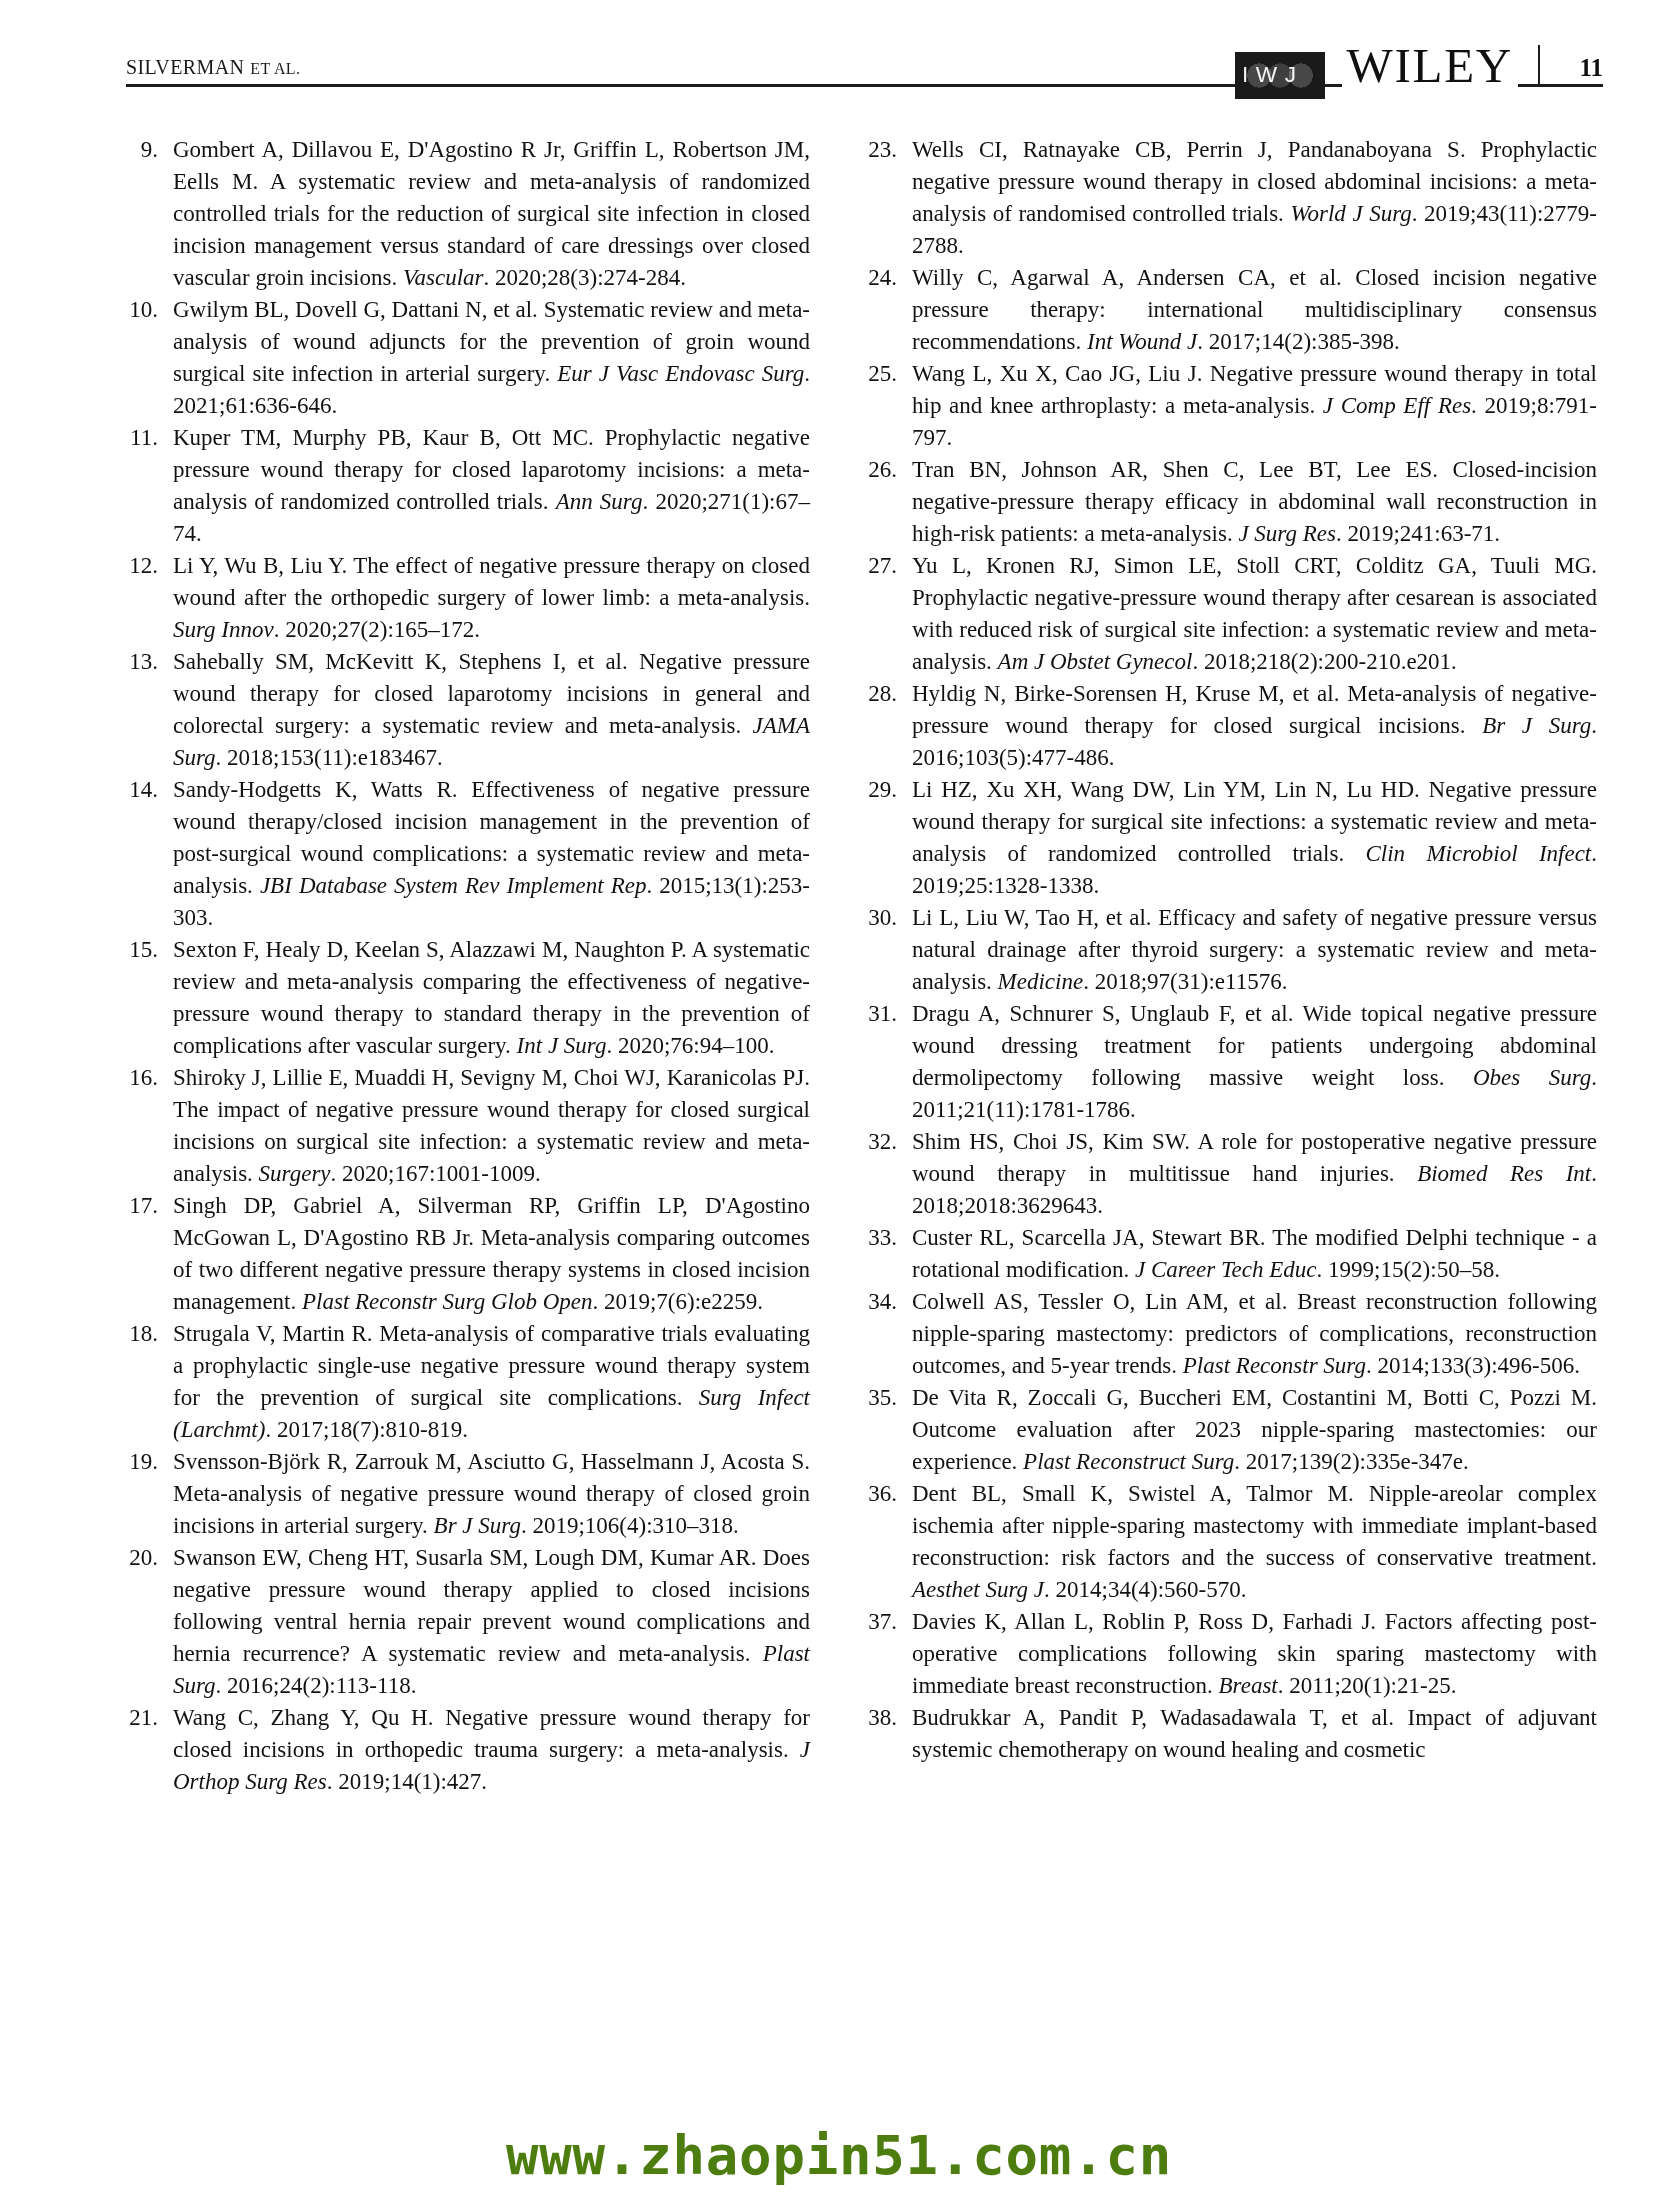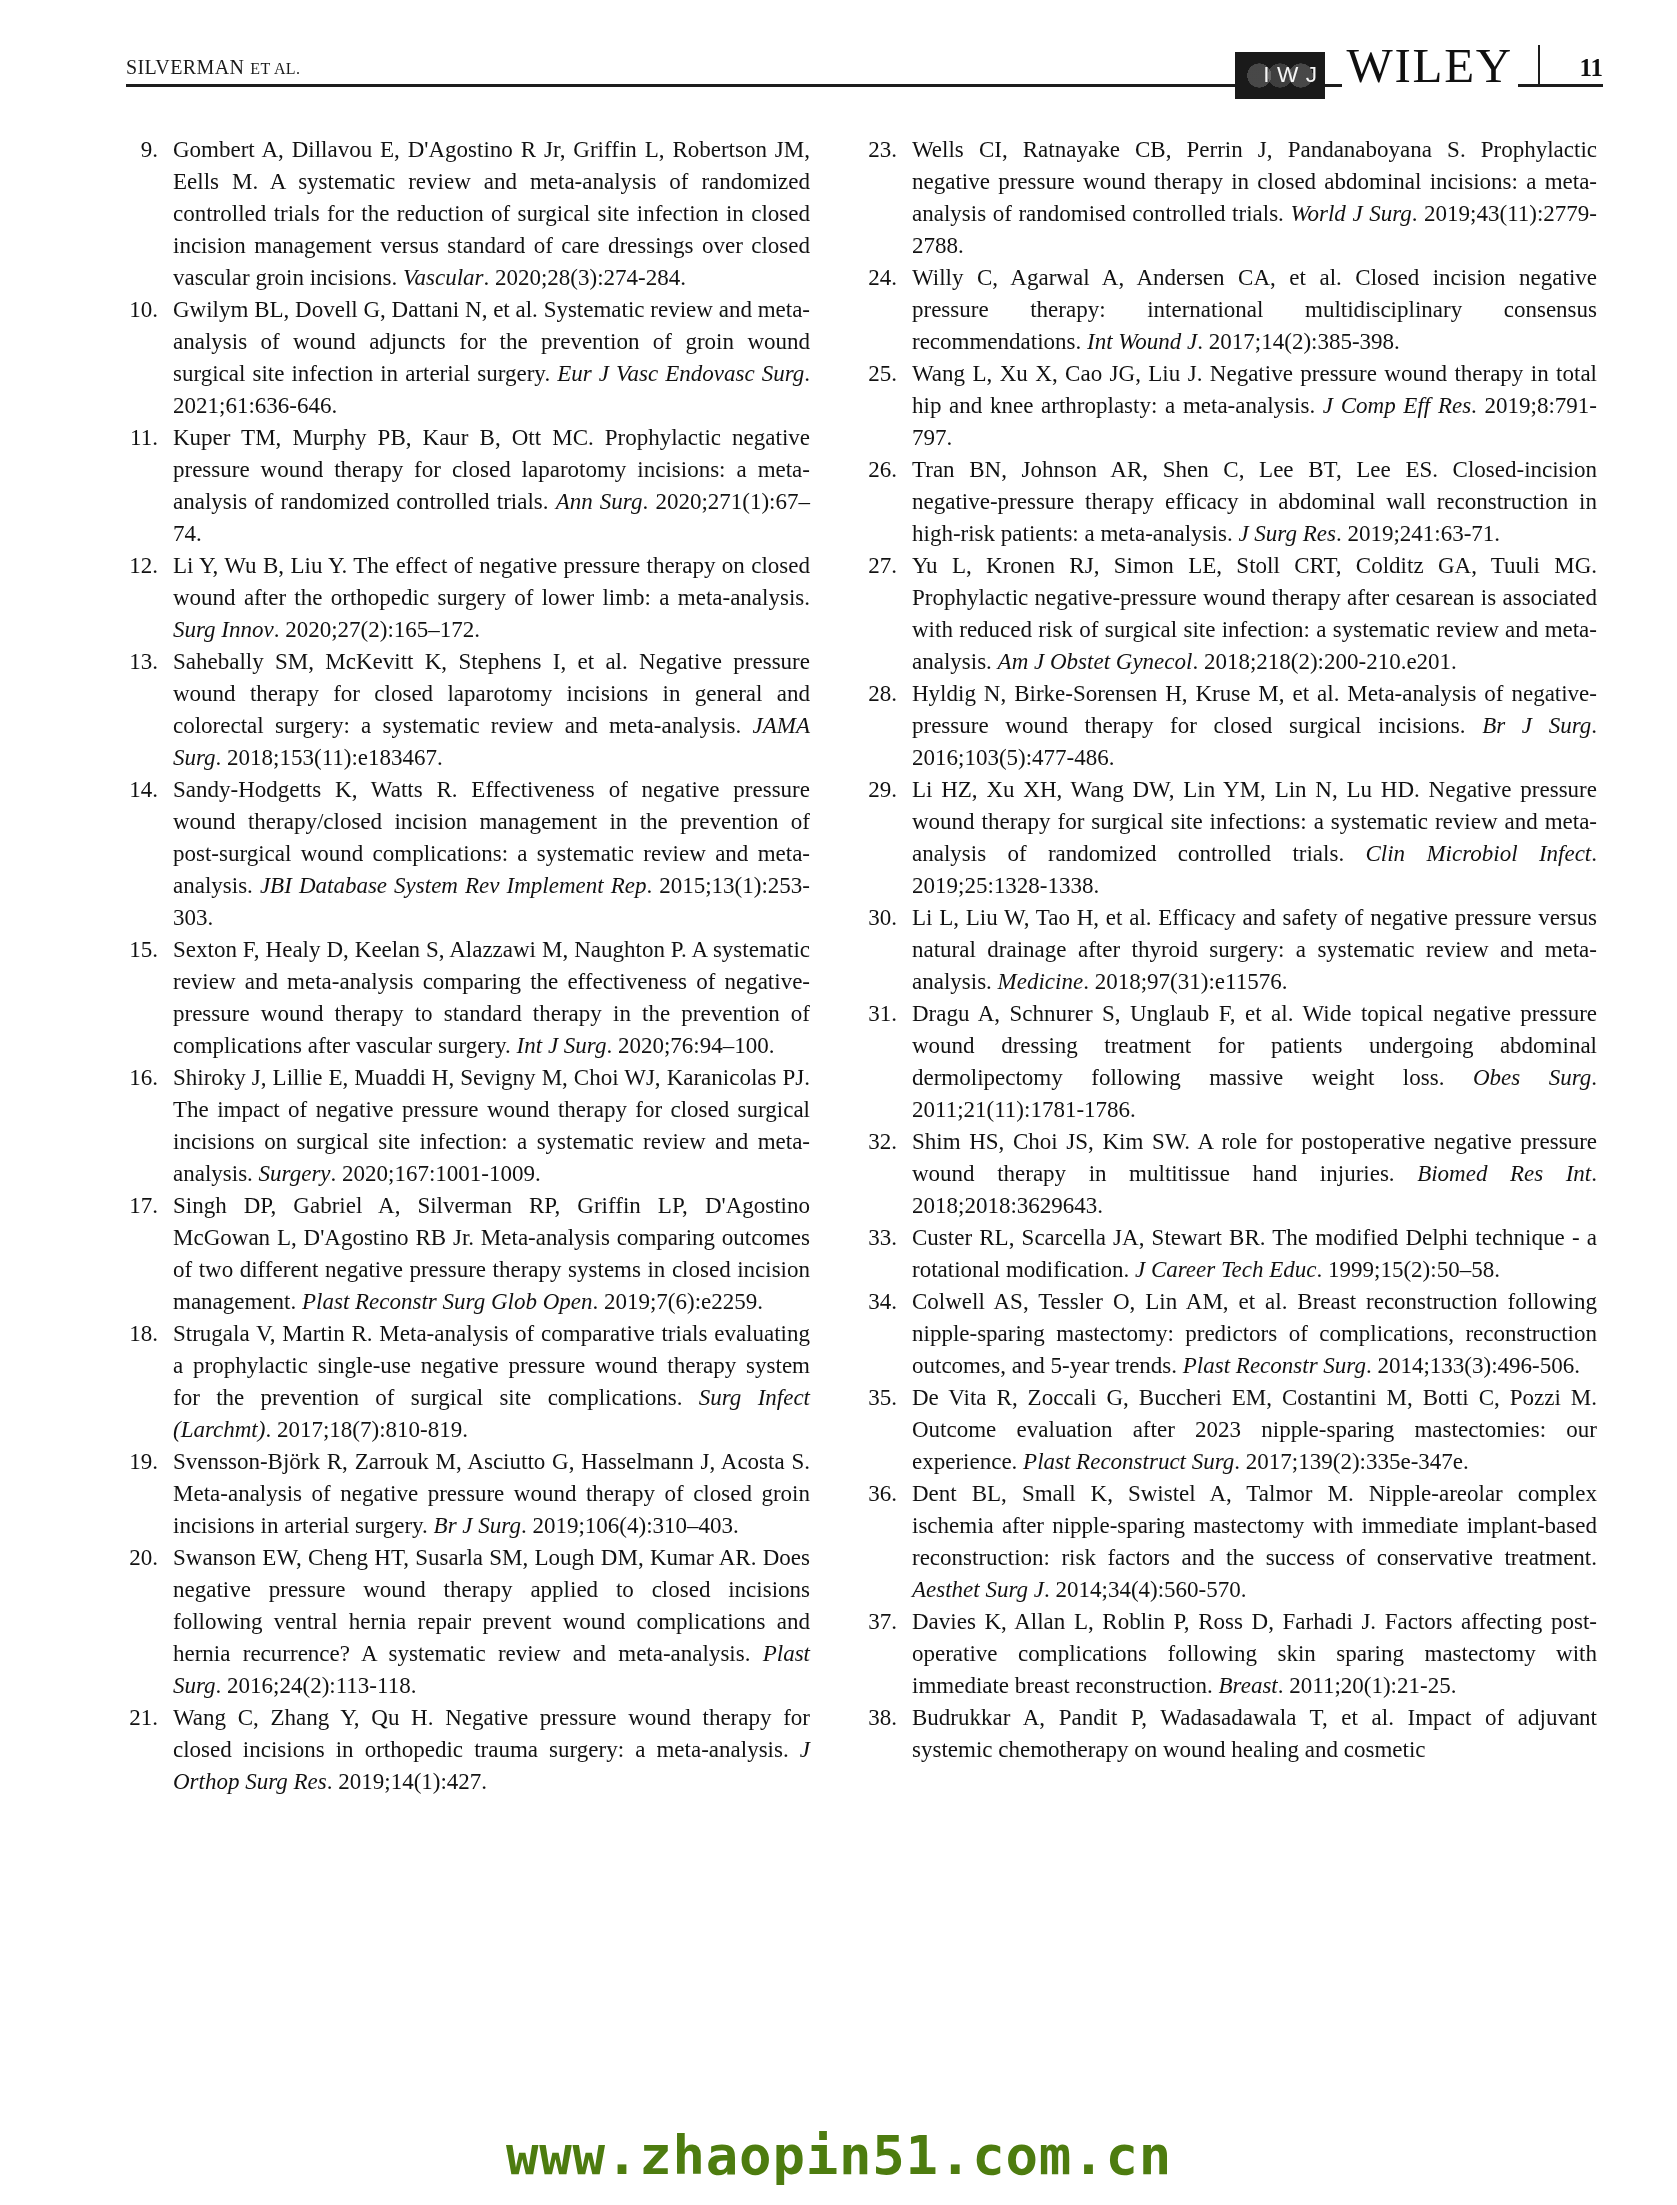--- a/index.html
+++ b/index.html
@@ -44,21 +44,21 @@
     z-index: 3;
     width: 90px; height: 47px;
     margin-bottom: -11.7px;
     background:
       radial-gradient(circle 21px at 27% 50%, rgba(255,255,255,0.20) 0 57%, rgba(255,255,255,0) 58%),
       radial-gradient(circle 21px at 50% 50%, rgba(255,255,255,0.16) 0 57%, rgba(255,255,255,0) 58%),
       radial-gradient(circle 21px at 73% 50%, rgba(255,255,255,0.20) 0 57%, rgba(255,255,255,0) 58%),
       #1a1a1a;
     display: flex;
     align-items: center;
-    justify-content: flex-end;
+    justify-content: flex-start;
   }
   .iwj-logo span {
     font-family: "Liberation Sans", sans-serif;
     font-size: 22.6px;
     color: #f5f5f5;
     letter-spacing: 7.5px;
     text-indent: 7.5px;
     line-height: 1;
   }
   .wiley-wordmark {
@@ -188,21 +188,21 @@
       <div class="ref">
         <span class="ref-num">17.</span>
         <span class="ref-body"><span>Singh DP, Gabriel A, Silverman RP, Griffin LP, D'Agostino McGowan L, D'Agostino RB Jr. Meta-analysis comparing outcomes of two different negative pressure therapy systems in closed incision management. </span><em>Plast Reconstr Surg Glob Open</em><span>. 2019;7(6):e2259.</span></span>
       </div>
       <div class="ref">
         <span class="ref-num">18.</span>
         <span class="ref-body"><span>Strugala V, Martin R. Meta-analysis of comparative trials evaluating a prophylactic single-use negative pressure wound therapy system for the prevention of surgical site complications. </span><em>Surg Infect (Larchmt)</em><span>. 2017;18(7):810-819.</span></span>
       </div>
       <div class="ref">
         <span class="ref-num">19.</span>
-        <span class="ref-body"><span>Svensson-Björk R, Zarrouk M, Asciutto G, Hasselmann J, Acosta S. Meta-analysis of negative pressure wound therapy of closed groin incisions in arterial surgery. </span><em>Br J Surg</em><span>. 2019;106(4):310–403.</span></span>
+        <span class="ref-body"><span>Svensson-Björk R, Zarrouk M, Asciutto G, Hasselmann J, Acosta S. Meta-analysis of negative pressure wound therapy of closed groin incisions in arterial surgery. </span><em>Br J Surg</em><span>. 2019;106(4):310–318.</span></span>
       </div>
       <div class="ref">
         <span class="ref-num">20.</span>
         <span class="ref-body"><span>Swanson EW, Cheng HT, Susarla SM, Lough DM, Kumar AR. Does negative pressure wound therapy applied to closed incisions following ventral hernia repair prevent wound complications and hernia recurrence? A systematic review and meta-analysis. </span><em>Plast Surg</em><span>. 2016;24(2):113-118.</span></span>
       </div>
       <div class="ref">
         <span class="ref-num">21.</span>
         <span class="ref-body"><span>Wang C, Zhang Y, Qu H. Negative pressure wound therapy for closed incisions in orthopedic trauma surgery: a meta-analysis. </span><em>J Orthop Surg Res</em><span>. 2019;14(1):427.</span></span>
       </div>
     </div>

